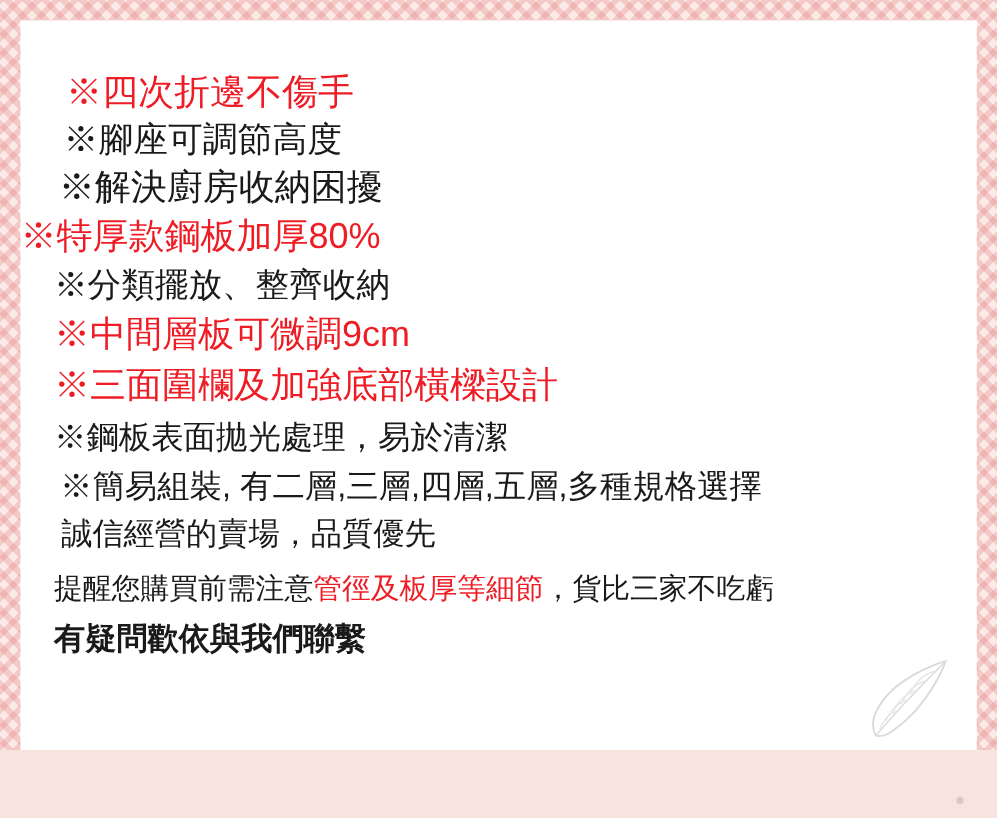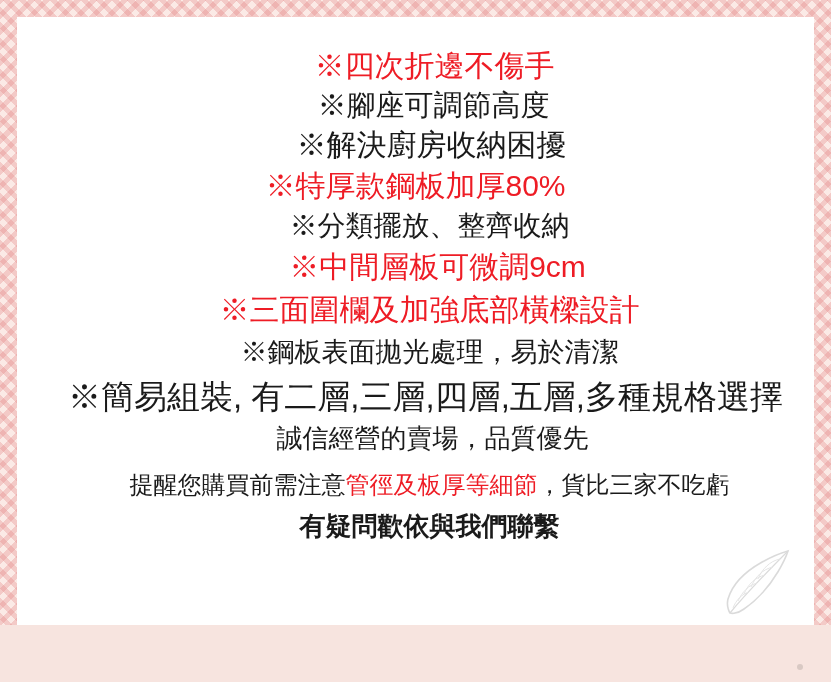--- a/index.html
+++ b/index.html
@@ -37,41 +37,40 @@
     position: absolute;
     left: 0;
     top: 625px;
     width: 831px;
     height: 57px;
     background: #f7e4df;
   }
   .lines {
     position: absolute;
     left: 0;
-    top: 0;
+    top: 12px;
     width: 100%;
     padding: 34px 0 0 0;
     box-sizing: border-box;
-    text-align: center;
   }
   .line {
     color: #1a1a1a;
     white-space: nowrap;
     line-height: 1.0;
   }
   .red { color: #ee1c25; }
   .l1  { font-size: 30px; padding-left: 38px; margin-bottom: 10px; }
   .l2  { font-size: 29px; padding-left: 36px; margin-bottom: 10px; }
   .l3  { font-size: 30px; padding-left: 32px; margin-bottom: 11px; }
   .l4  { font-size: 30px; margin-bottom: 11px; }
   .l5  { font-size: 28px; padding-left: 28px; margin-bottom: 12px; }
-  .l6  { font-size: 30px; padding-left: 44px; margin-bottom: 13px; }
+  .l6  { font-size: 30px; padding-left: 28px; margin-bottom: 13px; }
   .l7  { font-size: 30px; padding-left: 28px; margin-bottom: 14px; }
   .l8  { font-size: 27px; padding-left: 28px; margin-bottom: 14px; }
-  .l9  { font-size: 33px; padding-left: 20px; margin-bottom: 12px; }
+  .l9  { font-size: 27px; padding-left: 33px; margin-bottom: 12px; }
   .l10 { font-size: 26px; padding-left: 34px; margin-bottom: 22px; }
   .l11 { font-size: 24px; padding-left: 28px; margin-bottom: 16px; }
   .l12 { font-size: 26px; padding-left: 28px; font-weight: bold; }
   .leaf {
     position: absolute;
     right: 18px;
     bottom: 8px;
     width: 78px;
     height: 70px;
     opacity: 0.55;

